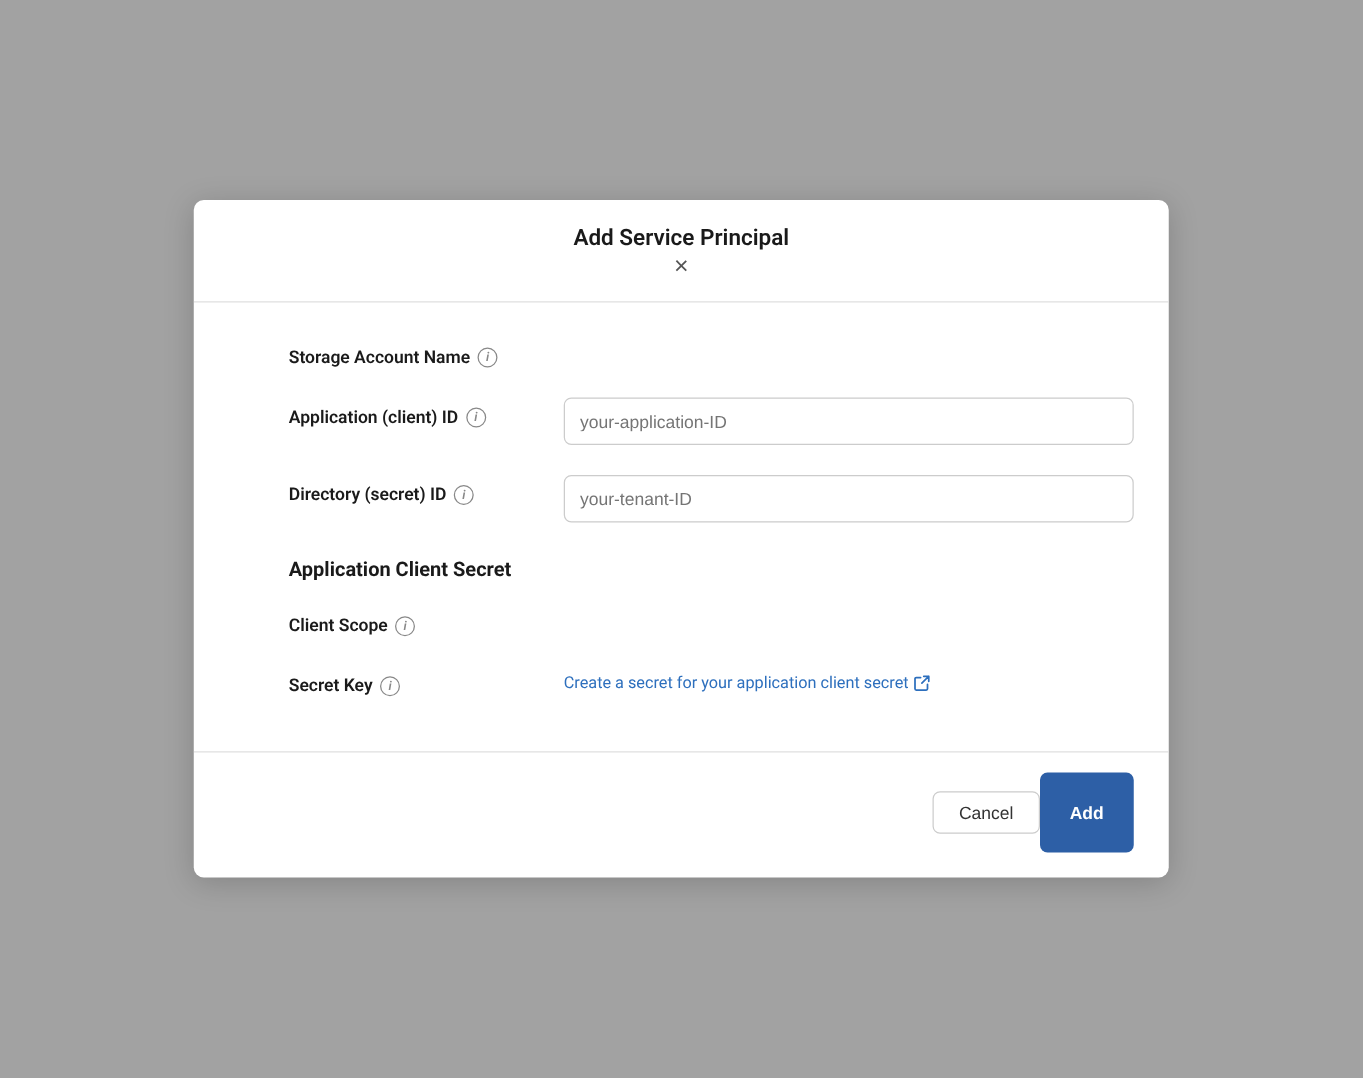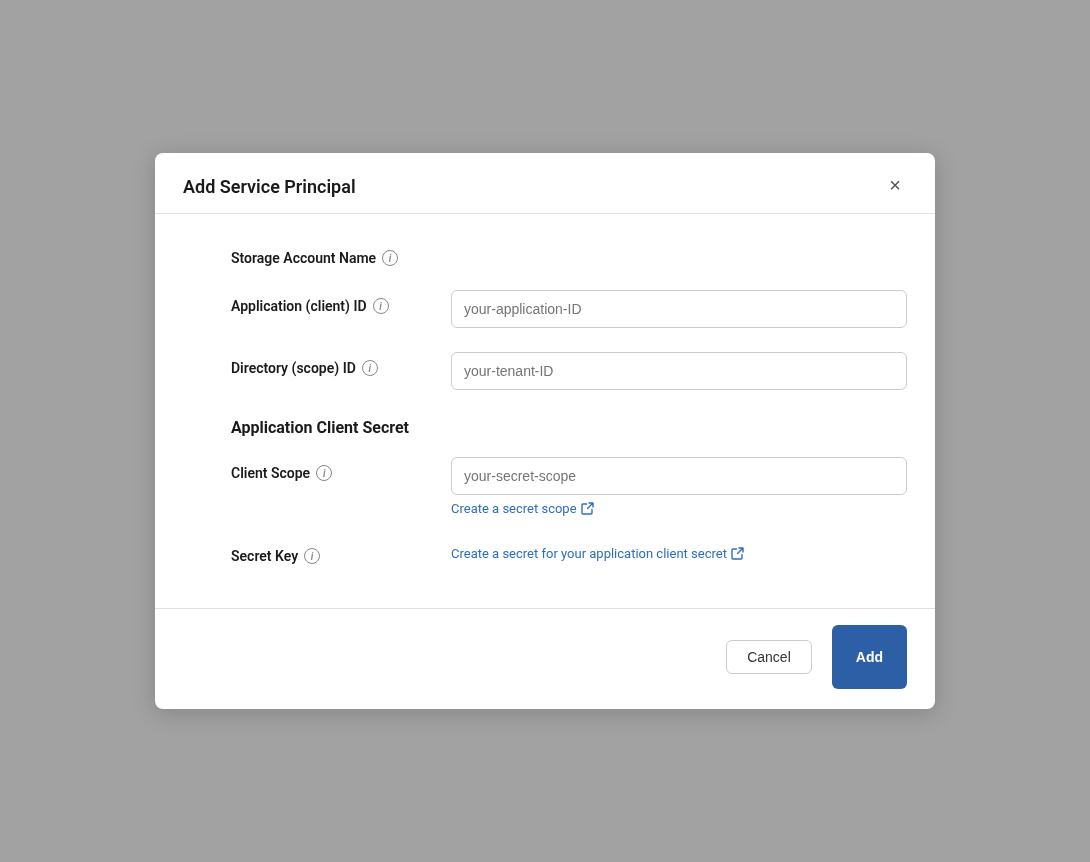--- a/index.html
+++ b/index.html
@@ -31,24 +31,25 @@
     .modal {
       background: #ffffff;
       border-radius: 8px;
       width: 780px;
       box-shadow: 0 4px 24px rgba(0,0,0,0.18);
       overflow: hidden;
     }
 
     .modal-header {
       display: flex;
-      align-items: flex-end;
+      align-items: center;
       justify-content: space-between;
       padding: 20px 28px 16px 28px;
       border-bottom: 1px solid #e0e0e0;
+      flex-direction: column;
     }
 
     .modal-title {
       font-size: 18px;
       font-weight: 600;
       color: #1a1a1a;
     }
 
     .close-btn {
       background: none;
@@ -147,21 +148,21 @@
     .section-divider {
       margin-bottom: 20px;
     }
 
     .modal-footer {
       display: flex;
       align-items: center;
       justify-content: flex-end;
       padding: 16px 28px 20px 28px;
       border-top: 1px solid #e0e0e0;
-      gap: 20px;
+      gap: 0;
     }
 
     .btn-cancel {
       padding: 8px 20px;
       background: #fff;
       border: 1px solid #ccc;
       border-radius: 6px;
       font-size: 14px;
       font-weight: 500;
       color: #333;
@@ -204,47 +205,37 @@
           <span>Application (client) ID</span>
           <span class="info-icon">i</span>
         </label>
         <div class="form-input-wrapper">
           <input type="text" class="form-input" placeholder="your-application-ID" style="">
         </div>
       </div>
 
       <div class="form-group">
         <label class="form-label">
-          <span>Directory (scope) ID</span>
+          <span>Directory (secret) ID</span>
           <span class="info-icon">i</span>
         </label>
         <div class="form-input-wrapper">
           <input type="text" class="form-input" placeholder="your-tenant-ID" style="">
         </div>
       </div>
 
       <div class="section-divider">
         <div class="form-label-section">Application Client Secret</div>
       </div>
 
       <div class="form-group">
         <label class="form-label">
           <span>Client Scope</span>
           <span class="info-icon">i</span>
         </label>
-        <div class="form-input-wrapper">
-          <input type="text" class="form-input" placeholder="your-secret-scope" style="">
-          <a class="form-link">
-            <span>Create a secret scope</span>
-            <svg class="external-icon" viewBox="0 0 13 13" fill="none" xmlns="http://www.w3.org/2000/svg">
-              <path d="M5.5 2H2a1 1 0 0 0-1 1v8a1 1 0 0 0 1 1h8a1 1 0 0 0 1-1V7.5" stroke="#2d6fbd" stroke-width="1.4" stroke-linecap="round"></path>
-              <path d="M8 1h4v4M12 1L6.5 6.5" stroke="#2d6fbd" stroke-width="1.4" stroke-linecap="round" stroke-linejoin="round"></path>
-            </svg>
-          </a>
-        </div>
       </div>
 
       <div class="form-group">
         <label class="form-label">
           <span>Secret Key</span>
           <span class="info-icon">i</span>
         </label>
         <div class="form-input-wrapper">
           <a class="form-link">
             <span>Create a secret for your application client secret</span>

